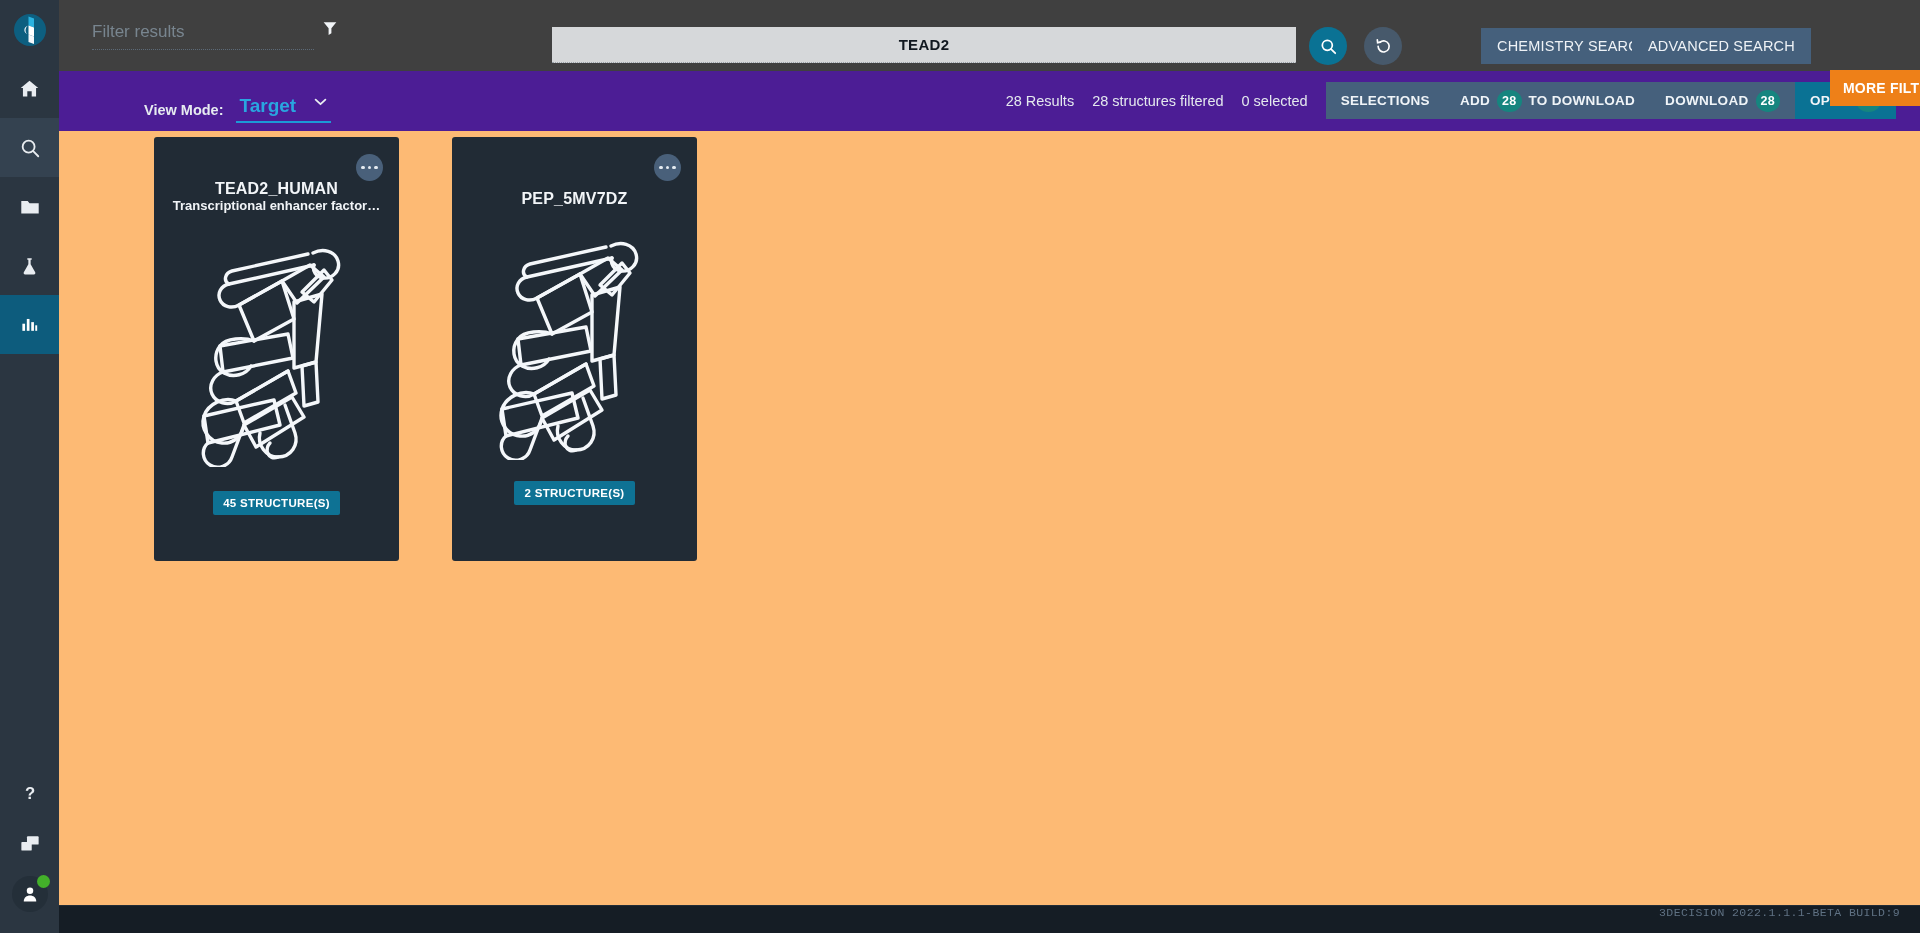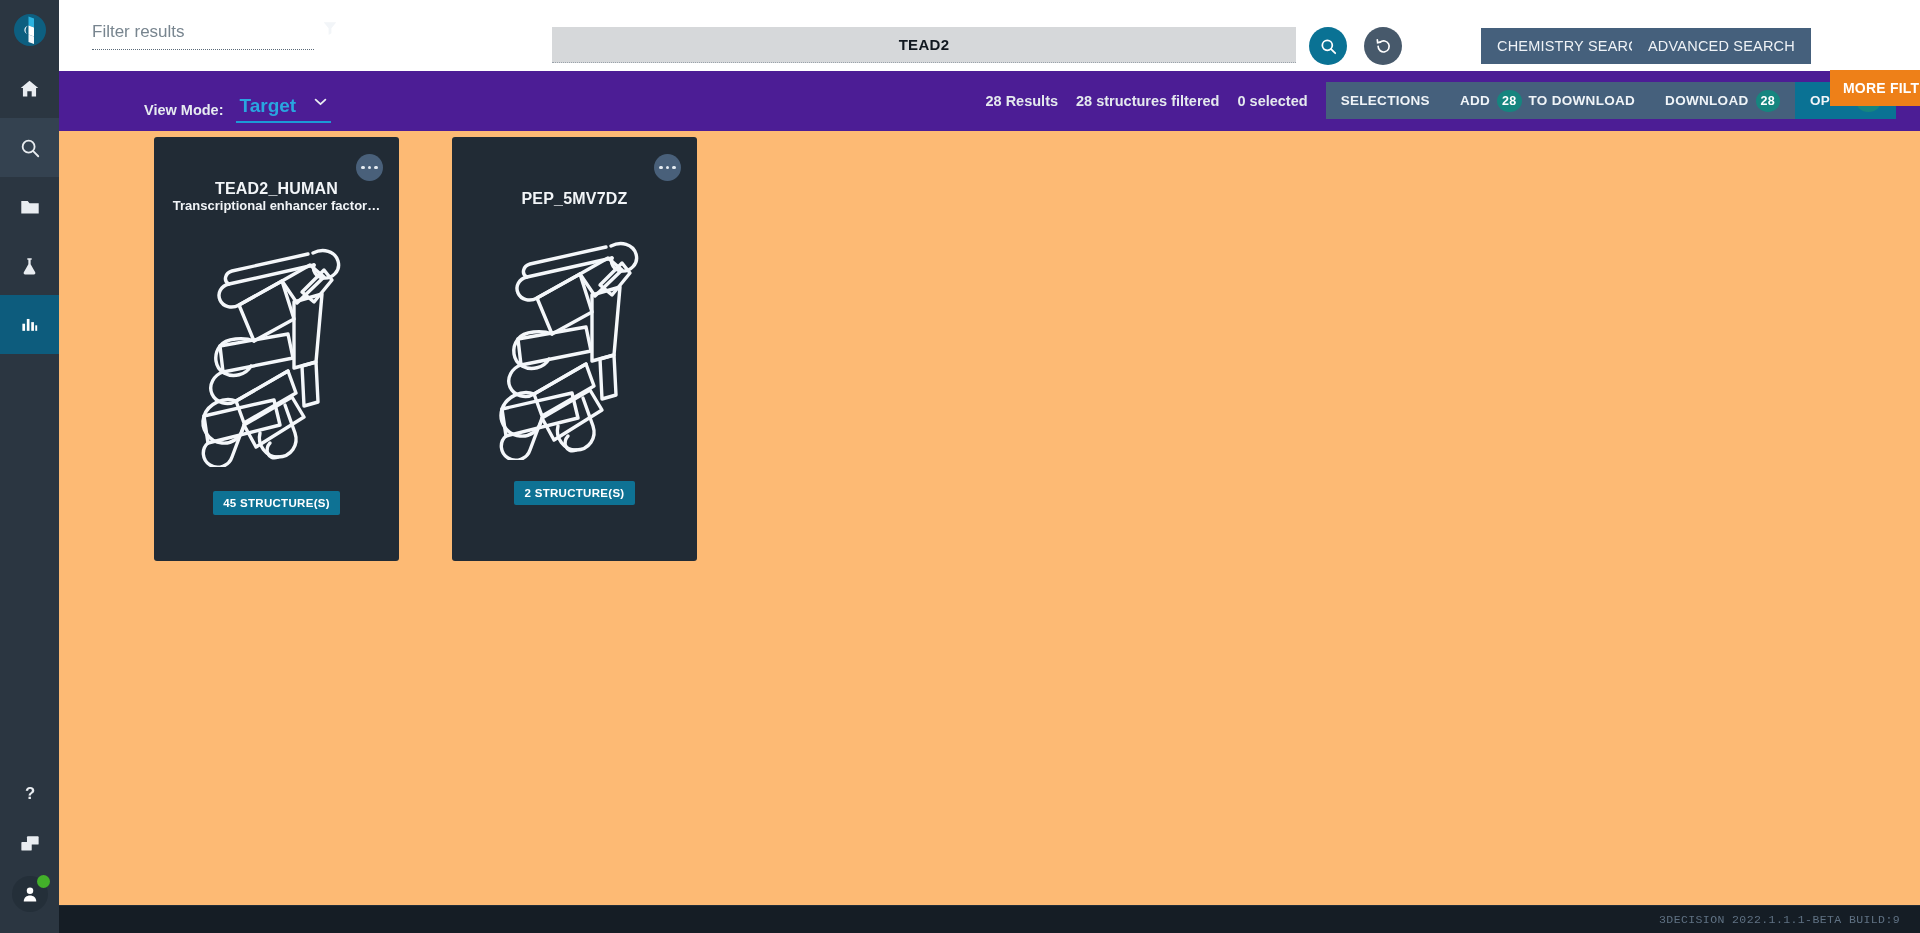--- a/index.html
+++ b/index.html
@@ -98,21 +98,21 @@
     min-width: 0;
   }
 
   
   .topbar {
     height: 71px;
     flex: 0 0 71px;
     position: relative;
     display: flex;
     align-items: center;
-    background: #ffffff;
+    background: #404040;
   }
 
   .filter-box {
     position: absolute;
     left: 33px;
     top: 22px;
     width: 232px;
     display: flex;
     align-items: center;
     justify-content: space-between;
@@ -262,21 +262,21 @@
   .results-area {
     position: absolute;
     right: 24px;
     top: 11px;
     display: flex;
     align-items: center;
     gap: 0;
   }
   .result-stat {
     font-size: 14.5px;
-    font-weight: bold;
+    font-weight: normal;
     color: #e4e9ee;
     margin-right: 18px;
     white-space: nowrap;
   }
   .act-btn {
     height: 37px;
     background: #45607c;
     color: #f0f4f8;
     border: none;
     font-family: "Liberation Sans", sans-serif;
@@ -392,21 +392,21 @@
   .badge-slot-a { margin-bottom: 46px; }
   .badge-slot-b { margin-bottom: 56px; }
 
   
   .footer {
     height: 28px;
     flex: 0 0 28px;
     background: #151d25;
     border-top: 1px solid #222c36;
     display: flex;
-    align-items: center;
+    align-items: flex-start;
     justify-content: flex-end;
     padding-right: 20px;
   }
   .footer-text {
     font-family: "Liberation Mono", monospace;
     font-size: 11.5px;
     color: #5f7183;
     letter-spacing: .4px;
   }
 </style>

